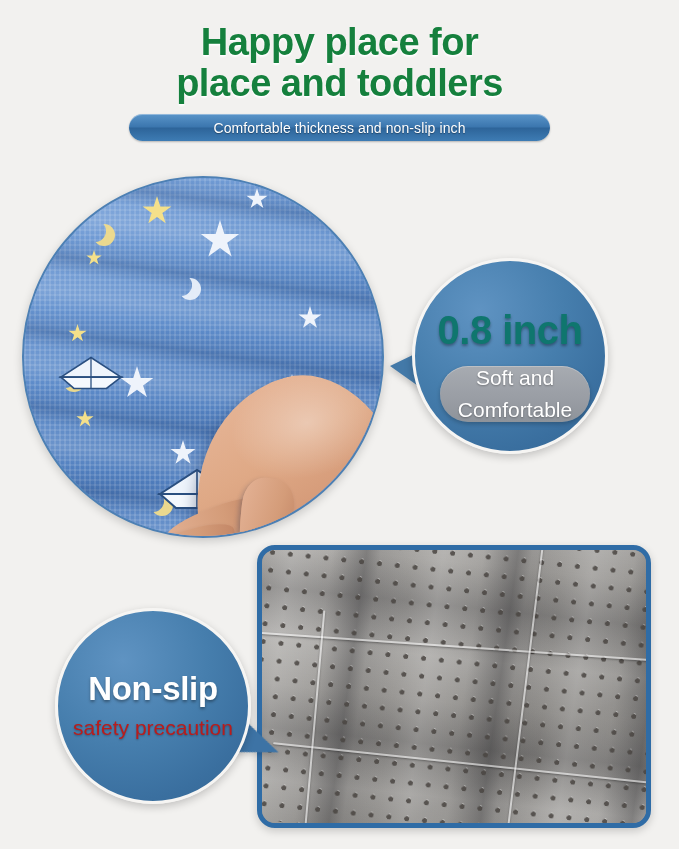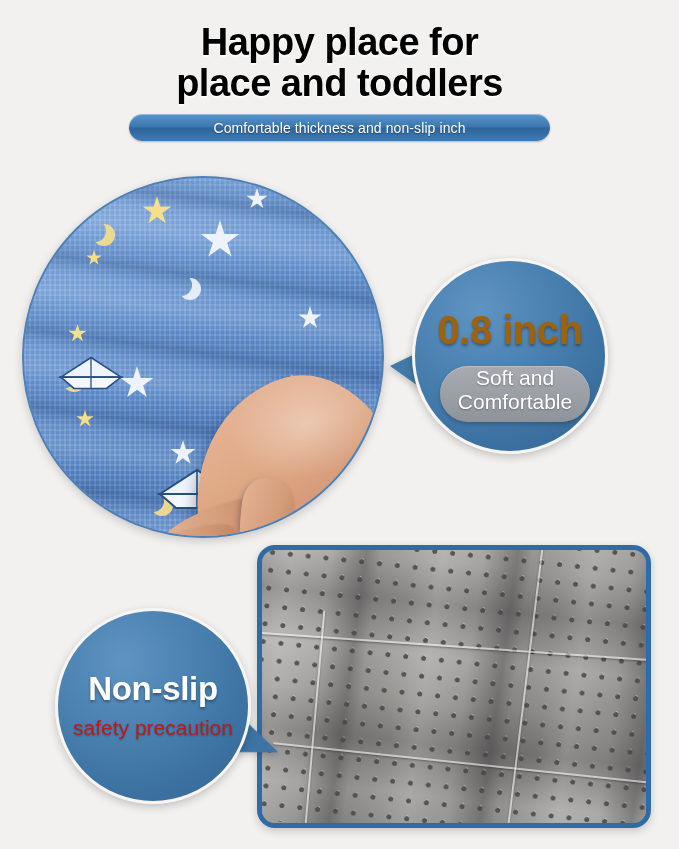--- a/index.html
+++ b/index.html
@@ -20,21 +20,21 @@
 
   
   #header {
     position: absolute;
     left: 0;
     top: 22px;
     width: 679px;
     text-align: center;
   }
   .headline {
-    color: #000000;
+    color: #15803d;
     font-size: 38px;
     font-weight: bold;
     line-height: 1.08;
     letter-spacing: -0.5px;
     text-shadow: 0 1px 0 #ffffff, 0 2px 2px rgba(255,255,255,0.9);
   }
   .headline .l2 { display: block; }
 
   #subtitle-banner {
     position: absolute;
@@ -160,39 +160,39 @@
     border-bottom: 44px solid transparent;
     border-right: 62px solid #4379a8;
     filter: drop-shadow(-2px 2px 3px rgba(0,0,0,0.18));
   }
   .inch-title {
     position: absolute;
     left: 16px;
     top: 50px;
     width: 196px;
     text-align: center;
-    color: #a16207;
+    color: #0f766e;
     font-size: 40px;
     font-weight: bold;
     letter-spacing: -0.5px;
     text-shadow: 0 2px 3px rgba(0,0,0,0.35);
   }
   #soft-pill {
     position: absolute;
     left: 44px;
     top: 108px;
     width: 150px;
     height: 56px;
     border-radius: 28px;
     background: linear-gradient(180deg, #a7abb1 0%, #9a9ea5 55%, #8e939a 100%);
     box-shadow: 0 2px 4px rgba(0,0,0,0.22), inset 0 1px 0 rgba(255,255,255,0.25);
     display: flex;
     flex-direction: column;
     align-items: center;
-    justify-content: flex-start;
+    justify-content: space-between;
     line-height: 1.12;
   }
   .soft-line {
     color: #ffffff;
     font-size: 21px;
     text-shadow: 0 1px 2px rgba(0,0,0,0.30);
   }
 
   
   #photo-panel {

